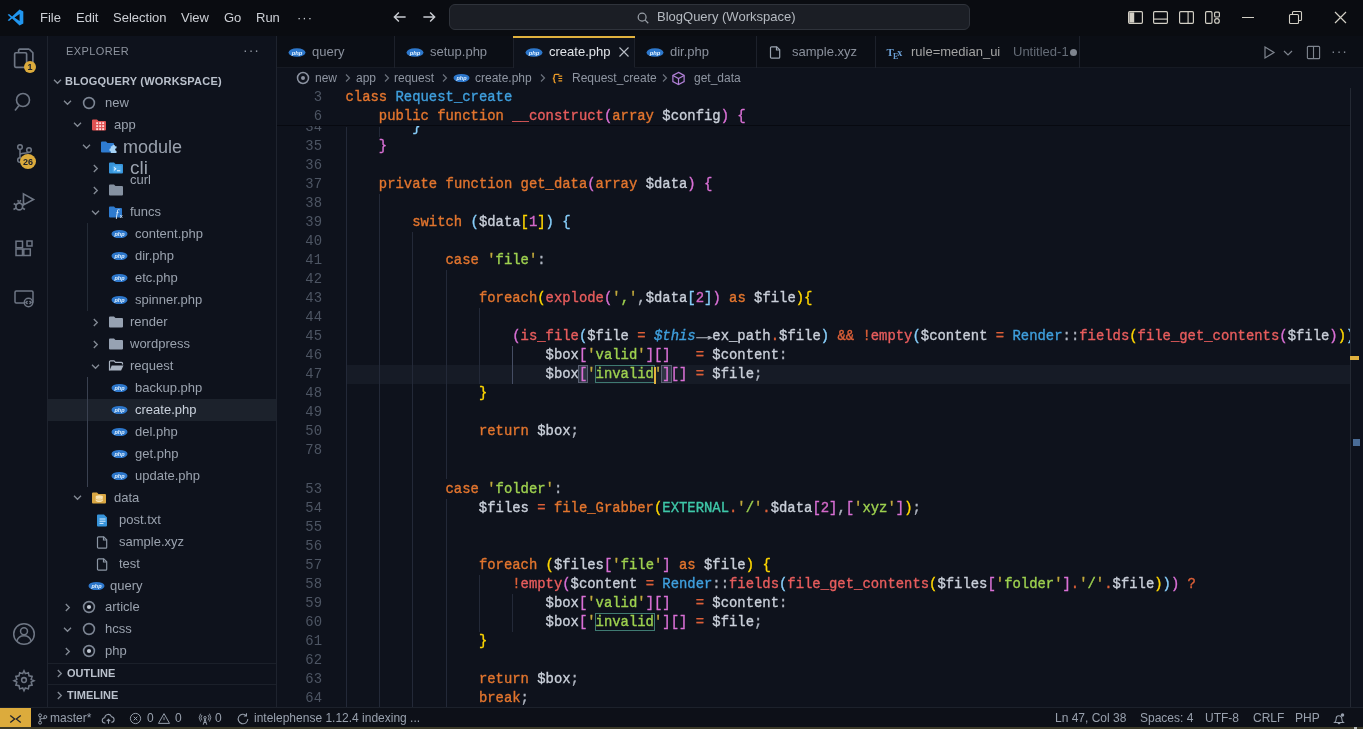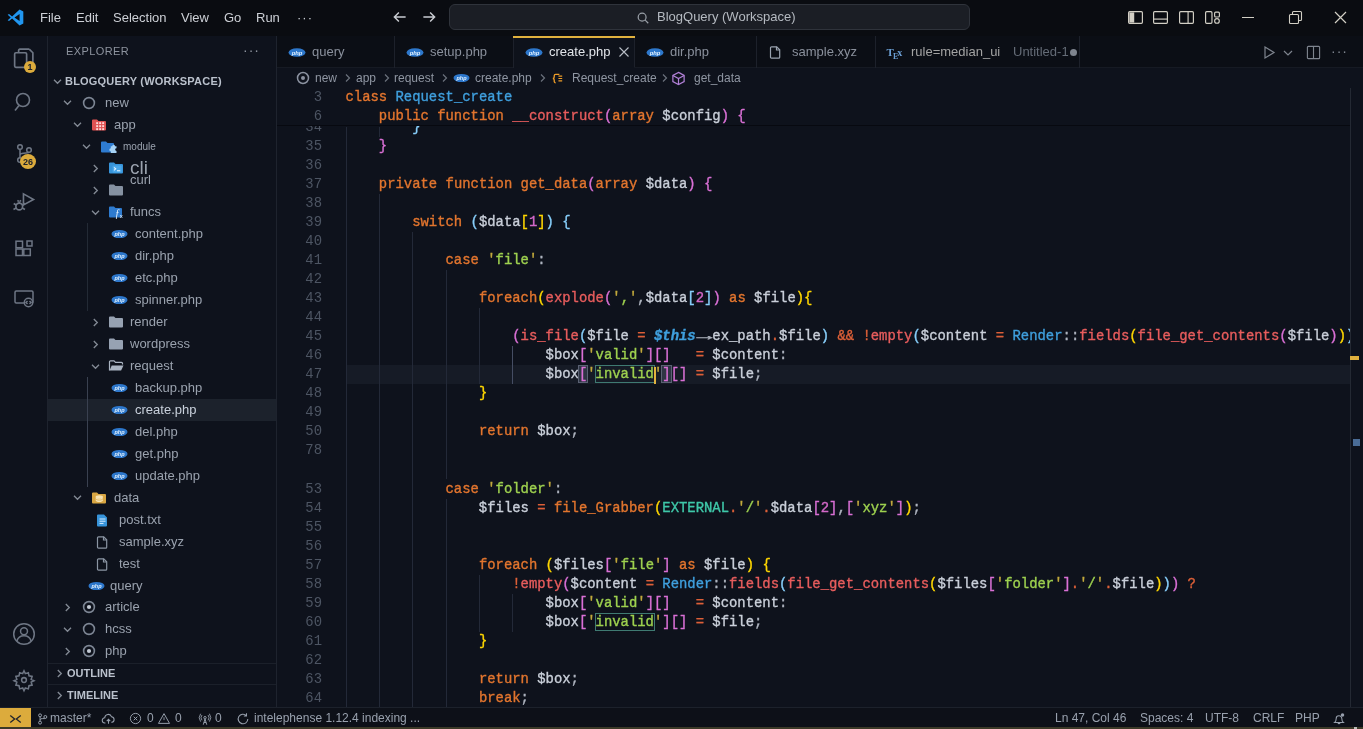--- a/index.html
+++ b/index.html
@@ -40,21 +40,21 @@
   .cls { color:#3f9fdd; }
   .str { color:#9ed14f; }
   .qt { color:#c2a93c; }
   .num { color:#d469c9; }
   .op { color:#dd6038; }
   .pun { color:#aeb4bf; }
   .cst { color:#3fc8a9; }
   .b1 { color:#ffd700; }
   .b2 { color:#da70d6; }
   .b3 { color:#87cefa; }
-  .it { font-style:italic;font-weight:bold; }
+  .it { font-style:italic; }
   .bm { background:#2e3544; box-shadow:0 0 0 1px #5a6173; }
   .wh { box-shadow:0 0 0 1px #3f7a72; }
   .guide { position:absolute; width:1px; background:#232938; }
 
   
   #sticky { position:absolute; left:0; top:0; width:1073px; height:38px; background:#0e121c; border-bottom:1px solid #070910; z-index:5; }
 
   
   #status { position:absolute; left:0; top:707px; width:1363px; height:22px; background:#0d1018; border-top:1px solid #1c212b; font-size:12px; color:#98a0ad; }
   .st { position:absolute; top:0; height:21px; line-height:21px; white-space:nowrap; }
@@ -204,21 +204,21 @@
     </svg>
   <div class="abs" style="left:66px;top:77.5px;height:22px;line-height:22px;font-size:13px;color:#9aa2ae;white-space:nowrap;">app</div>
   <div class="srow" style="top:99.5px;"></div>
   <svg class="chev" style="left:33px;top:105.0px" width="11" height="11" viewBox="0 0 11 11" fill="none" stroke="#848b96" stroke-width="1.3">
       <path d="M2 3.8 L5.5 7.3 L9 3.8"></path>
     </svg>
   <svg class="ticon" style="left:52px;top:103.5px" width="17" height="14" viewBox="0 0 17 14">
       <path fill="#2e7bd0" d="M1 2.5 a1 1 0 0 1 1-1 h4 l1.5 1.5 h5.5 a1 1 0 0 1 1 1 v7.5 a1 1 0 0 1-1 1 h-11 a1 1 0 0 1-1-1 z"></path>
       <path fill="#a6d2f5" d="M10.8 6.2 h1.5 a1.35 1.35 0 1 1 2.7 0 h1.5 v2 a1.35 1.35 0 1 0 0 2.7 v2 h-5.7 v-1.7 a1.35 1.35 0 1 1 0 -3 z"></path>
     </svg>
-  <div class="abs" style="left:75px;top:99.5px;height:22px;line-height:22px;font-size:10px;color:#9aa2ae;white-space:nowrap;">module</div>
+  <div class="abs" style="left:75px;top:99.5px;height:22px;line-height:22px;font-size:18px;color:#9aa2ae;white-space:nowrap;">module</div>
   <div class="srow" style="top:121.4px;"></div>
   <svg class="chev" style="left:42px;top:126.94999999999999px" width="11" height="11" viewBox="0 0 11 11" fill="none" stroke="#848b96" stroke-width="1.3">
       <path d="M3.8 2 L7.3 5.5 L3.8 9"></path>
     </svg>
   <svg class="ticon" style="left:60px;top:125.44999999999999px" width="16" height="14" viewBox="0 0 16 14">
       <path fill="#3794da" d="M1 2.5 a1 1 0 0 1 1-1 h4 l1.5 1.5 h6.5 a1 1 0 0 1 1 1 v7.5 a1 1 0 0 1-1 1 h-12 a1 1 0 0 1-1-1 z"></path>
       <rect x="4.6" y="4.6" width="9" height="6.8" rx="0.9" fill="#4aa7ea"></rect>
       <path d="M6 6.3 l1.7 1.5 -1.7 1.5 M9 9.8 h3.2" stroke="#eaf5fe" stroke-width="1.1" fill="none"></path>
     </svg>
   <div class="abs" style="left:82px;top:121.4px;height:22px;line-height:22px;font-size:19px;color:#9aa2ae;white-space:nowrap;">cli</div>
@@ -676,21 +676,21 @@
       <circle cx="8" cy="6.5" r="1.4"></circle>
       <path d="M8 8 L6 14.5 M8 8 L10 14.5 M6.7 12 h2.6"></path>
       <path d="M4.5 9.5 a5 5 0 0 1 0-6 M11.5 3.5 a5 5 0 0 1 0 6 M3 11 a7.5 7.5 0 0 1 0-9" opacity="0.9"></path>
       <path d="M13 2 a7.5 7.5 0 0 1 0 9" opacity="0.9"></path>
     </svg>
   <span class="st" style="left:215px;">0</span>
   <svg class="abs" style="left:236px;top:4px" width="14" height="14" viewBox="0 0 16 16" fill="none" stroke="#98a0ad" stroke-width="1.2">
       <path d="M13.5 8 a5.5 5.5 0 1 1 -1.6-3.9 M12 1.5 V4.5 H9"></path>
     </svg>
   <span class="st" style="left:254px;">intelephense 1.12.4 indexing ...</span>
-  <span class="st" style="left:1055px;">Ln 47, Col 46</span>
+  <span class="st" style="left:1055px;">Ln 47, Col 38</span>
   <span class="st" style="left:1140px;">Spaces: 4</span>
   <span class="st" style="left:1205px;">UTF-8</span>
   <span class="st" style="left:1253px;">CRLF</span>
   <span class="st" style="left:1295px;">PHP</span>
   <svg class="abs" style="left:1332px;top:4px" width="14" height="14" viewBox="0 0 16 16" fill="none" stroke="#98a0ad" stroke-width="1.2">
       <path d="M3 12 h10 c-1.2-1-1.8-2-1.8-4.5 a3.2 3.2 0 0 0 -6.4 0 c0 2.5-0.6 3.5-1.8 4.5 z M6.8 12.5 a1.3 1.3 0 0 0 2.4 0"></path>
       <circle cx="12" cy="3.5" r="2" fill="#98a0ad" stroke="none"></circle>
     </svg>
 </div>
 <div class="abs" style="left:0;top:727px;width:1363px;height:2px;background:#3b3927;z-index:9;"></div>

